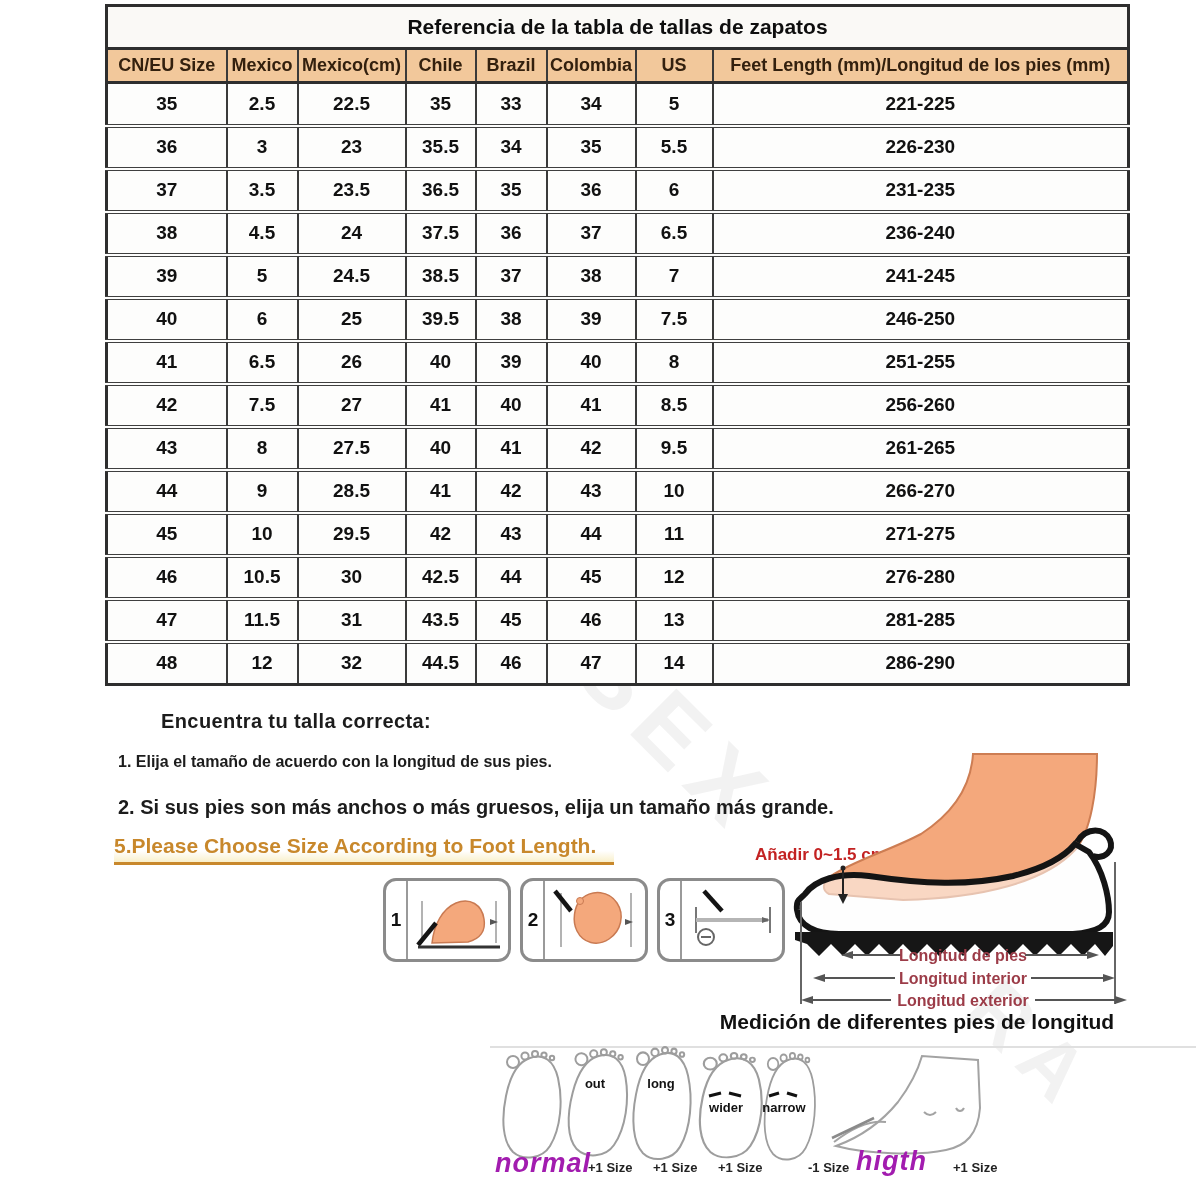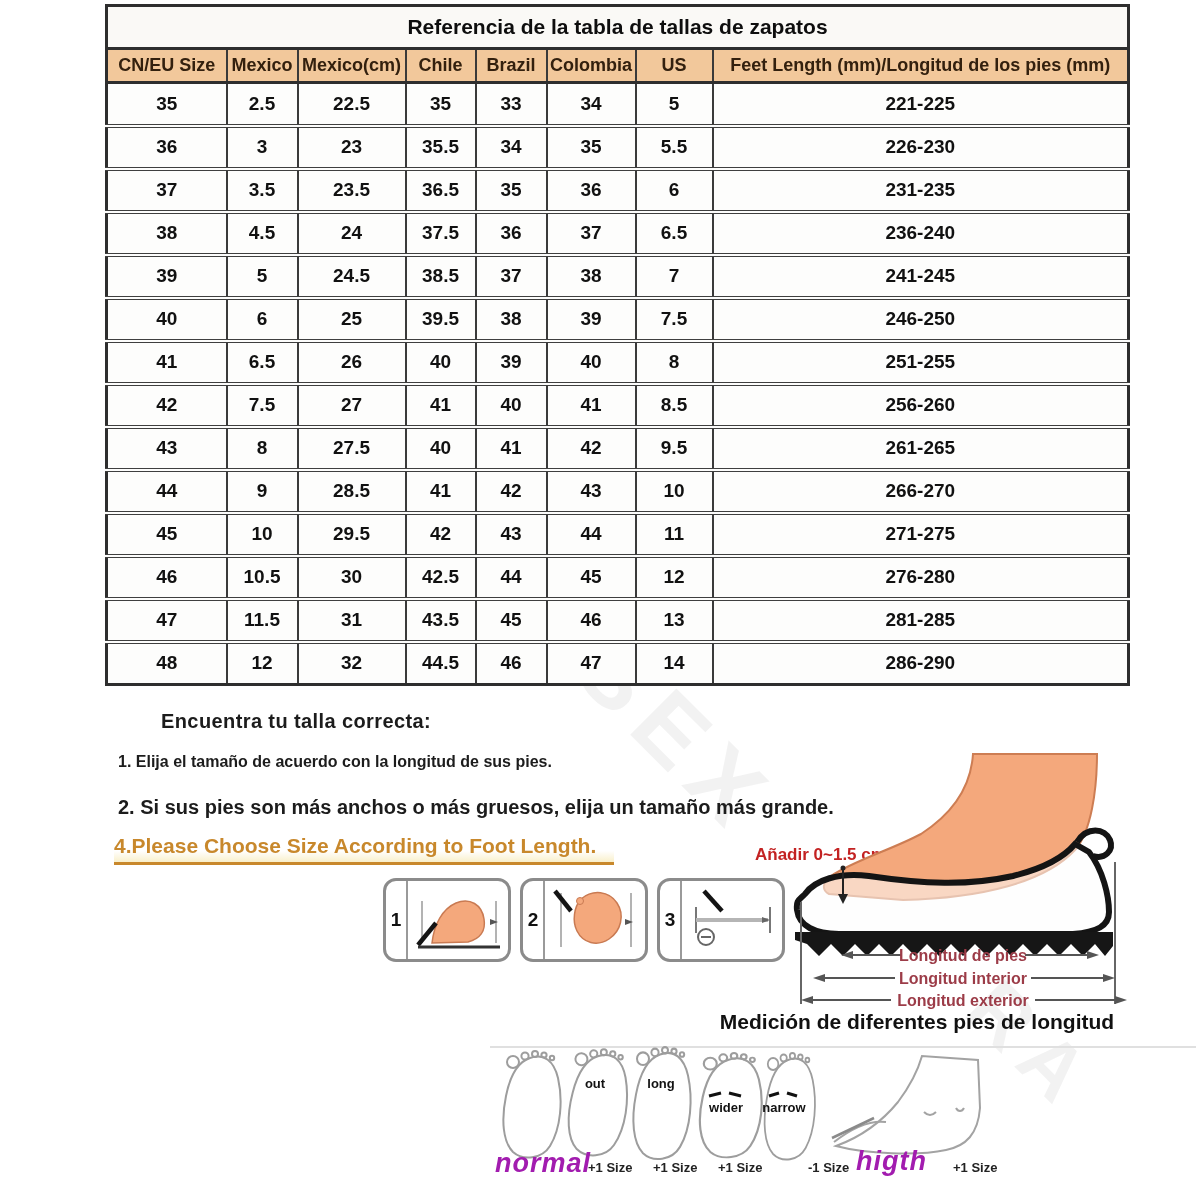--- a/index.html
+++ b/index.html
@@ -267,21 +267,21 @@
           <td>47</td>
           <td>14</td>
           <td>286-290</td>
         </tr>
       </tbody>
   </table>
 
   <div class="txt instr-heading">Encuentra tu talla correcta:</div>
   <div class="txt instr-1">1. Elija el tamaño de acuerdo con la longitud de sus pies.</div>
   <div class="txt instr-2">2. Si sus pies son más anchos o más gruesos, elija un tamaño más grande.</div>
-  <div class="txt highlight-line">4.Please Choose Size According to Foot Length.</div>
+  <div class="txt highlight-line">5.Please Choose Size According to Foot Length.</div>
 
   <div class="steps">
     <div class="step-panel">
       <div class="step-num">1</div>
       <svg class="step-art" viewBox="0 0 96 78">
         <line x1="12" y1="20" x2="12" y2="62" stroke="#9a9a9a" stroke-width="1.5"></line>
         <line x1="86" y1="20" x2="86" y2="62" stroke="#9a9a9a" stroke-width="1.5"></line>
         <path d="M22,62 C24,44 32,28 46,22 C60,16 72,24 74,38 C76,50 70,58 58,61 Z" fill="#f4a87c" stroke="#c97a52" stroke-width="1.5"></path>
         <line x1="8" y1="64" x2="26" y2="42" stroke="#141414" stroke-width="4.5"></line>
         <line x1="8" y1="66" x2="90" y2="66" stroke="#333" stroke-width="3"></line>

